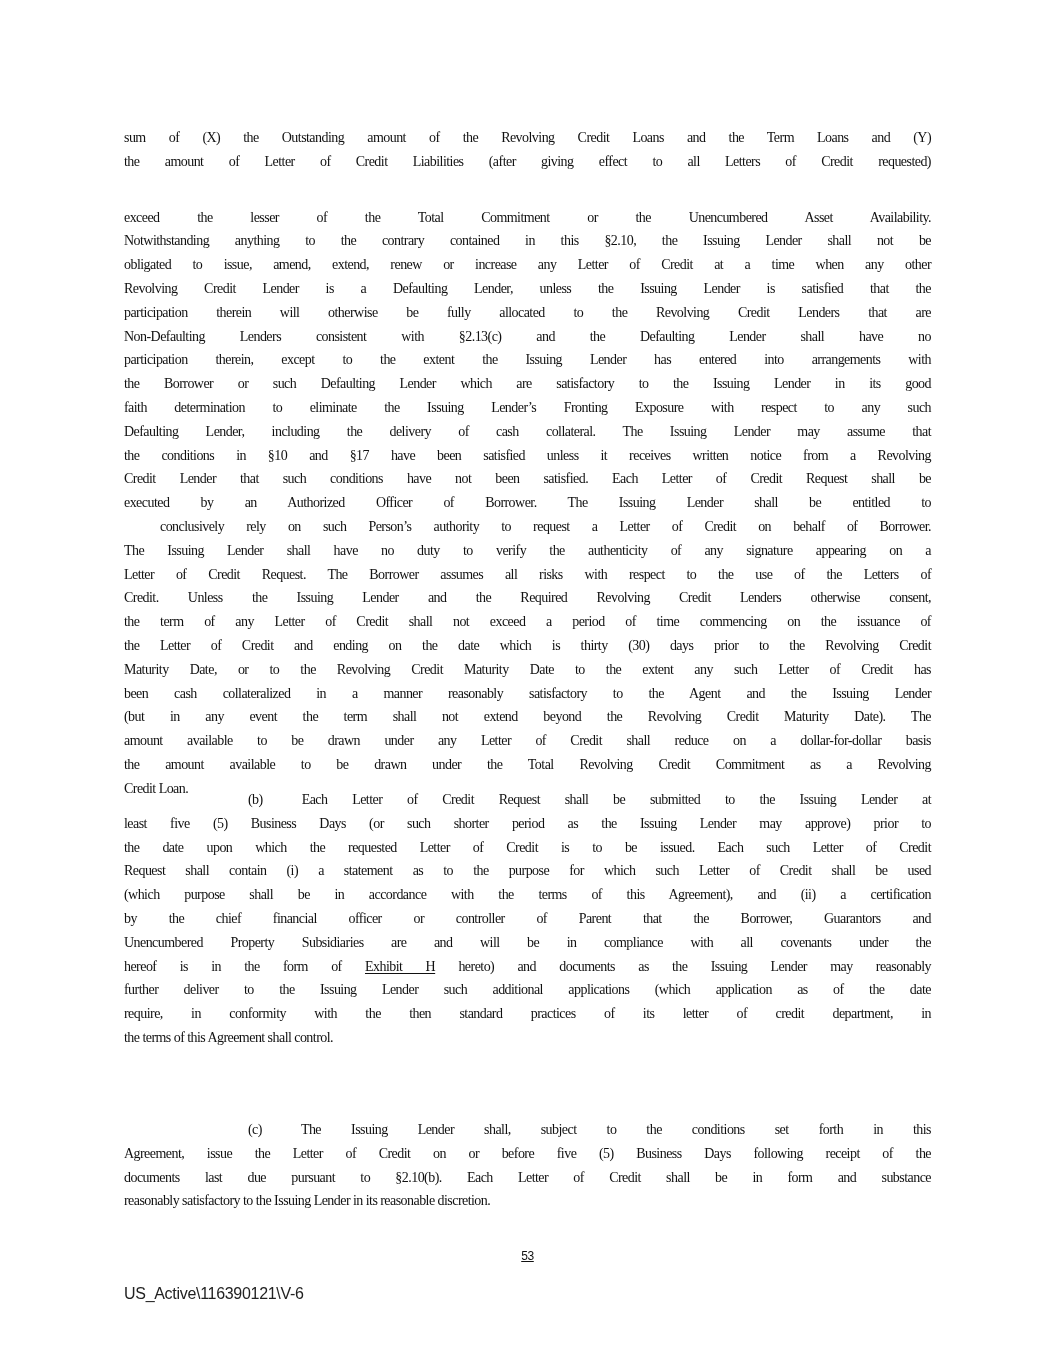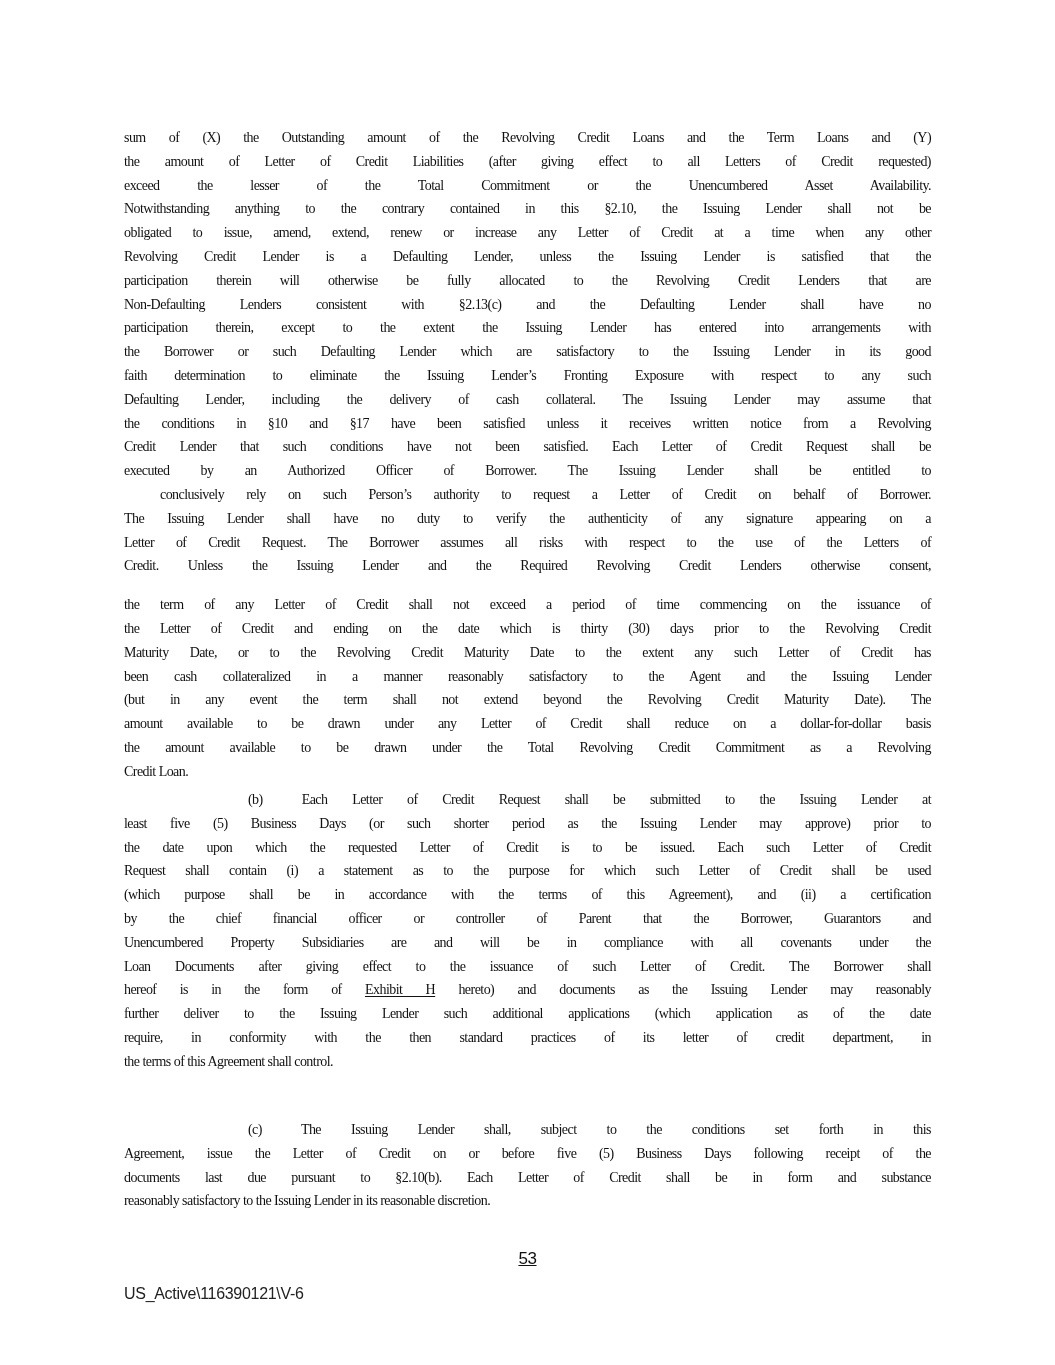--- a/index.html
+++ b/index.html
@@ -20,73 +20,72 @@
   }
   .line.last { text-align-last: left; }
   .indent { display: inline-block; width: 124px; }
   .tab { display: inline-block; width: 39px; }
   .u { text-decoration: underline; text-underline-offset: 2px; }
   #para-a { top: 126px; }
   #para-b { top: 788px; }
   #para-c { top: 1118px; }
   .page-number {
     position: absolute; top: 1249px; left: 0; width: 1055px; text-align: center;
-    font-family: "Liberation Sans", sans-serif; font-size: 17px; color: #111; letter-spacing: -0.4px; text-decoration: underline;
+    font-family: "Liberation Sans", sans-serif; font-size: 12px; color: #111; letter-spacing: -0.4px; text-decoration: underline;
   }
   .doc-id {
     position: absolute; top: 1285px; left: 124px;
     font-family: "Liberation Sans", sans-serif; font-size: 16px; color: #222; letter-spacing: -0.3px;
   }
 </style>
 </head>
 <body>
 
 <div class="page">
 
   <div class="para" id="para-a">
     <div class="line" style="white-space: normal; overflow: visible;">sum of (X) the Outstanding amount of the Revolving Credit Loans and the Term Loans and (Y)</div>
     <div class="line" style="white-space: normal; overflow: visible;">the amount of Letter of Credit Liabilities (after giving effect to all Letters of Credit requested)</div>
-    <div class="line" style="white-space: normal; overflow: visible;">exceed the lesser of the Total Commitment or the Unencumbered Asset Availability.</div>
+    <div class="line" style="white-space: normal; overflow: visible; margin-top: 32px;">exceed the lesser of the Total Commitment or the Unencumbered Asset Availability.</div>
     <div class="line" style="white-space: normal; overflow: visible;">Notwithstanding anything to the contrary contained in this §2.10, the Issuing Lender shall not be</div>
     <div class="line" style="white-space: normal; overflow: visible;">obligated to issue, amend, extend, renew or increase any Letter of Credit at a time when any other</div>
     <div class="line" style="white-space: normal; overflow: visible;">Revolving Credit Lender is a Defaulting Lender, unless the Issuing Lender is satisfied that the</div>
     <div class="line" style="white-space: normal; overflow: visible;">participation therein will otherwise be fully allocated to the Revolving Credit Lenders that are</div>
     <div class="line" style="white-space: normal; overflow: visible;">Non-Defaulting Lenders consistent with §2.13(c) and the Defaulting Lender shall have no</div>
     <div class="line" style="white-space: normal; overflow: visible;">participation therein, except to the extent the Issuing Lender has entered into arrangements with</div>
     <div class="line" style="white-space: normal; overflow: visible;">the Borrower or such Defaulting Lender which are satisfactory to the Issuing Lender in its good</div>
     <div class="line" style="white-space: normal; overflow: visible;">faith determination to eliminate the Issuing Lender’s Fronting Exposure with respect to any such</div>
     <div class="line" style="white-space: normal; overflow: visible;">Defaulting Lender, including the delivery of cash collateral.  The Issuing Lender may assume that</div>
     <div class="line" style="white-space: normal; overflow: visible;">the conditions in §10 and §17 have been satisfied unless it receives written notice from a Revolving</div>
     <div class="line" style="white-space: normal; overflow: visible;">Credit Lender that such conditions have not been satisfied.  Each Letter of Credit Request shall be</div>
     <div class="line" style="white-space: normal; overflow: visible;">executed by an Authorized Officer of Borrower.  The Issuing Lender shall be entitled to</div>
     <div class="line" style="white-space: normal; overflow: visible; margin-left: 36px;">conclusively rely on such Person’s authority to request a Letter of Credit on behalf of Borrower.</div>
     <div class="line" style="white-space: normal; overflow: visible;">The Issuing Lender shall have no duty to verify the authenticity of any signature appearing on a</div>
     <div class="line" style="white-space: normal; overflow: visible;">Letter of Credit Request.  The Borrower assumes all risks with respect to the use of the Letters of</div>
     <div class="line" style="white-space: normal; overflow: visible;">Credit.  Unless the Issuing Lender and the Required Revolving Credit Lenders otherwise consent,</div>
-    <div class="line" style="white-space: normal; overflow: visible; margin-top: 15px;">the term of any Letter of Credit shall not exceed a period of time commencing on the issuance of</div>
+    <div class="line" style="white-space: normal; overflow: visible;">the term of any Letter of Credit shall not exceed a period of time commencing on the issuance of</div>
     <div class="line" style="white-space: normal; overflow: visible;">the Letter of Credit and ending on the date which is thirty (30) days prior to the Revolving Credit</div>
     <div class="line" style="white-space: normal; overflow: visible;">Maturity Date, or to the Revolving Credit Maturity Date to the extent any such Letter of Credit has</div>
     <div class="line" style="white-space: normal; overflow: visible;">been cash collateralized in a manner reasonably satisfactory to the Agent and the Issuing Lender</div>
     <div class="line" style="white-space: normal; overflow: visible;">(but in any event the term shall not extend beyond the Revolving Credit Maturity Date).  The</div>
     <div class="line" style="white-space: normal; overflow: visible;">amount available to be drawn under any Letter of Credit shall reduce on a dollar-for-dollar basis</div>
     <div class="line" style="white-space: normal; overflow: visible;">the amount available to be drawn under the Total Revolving Credit Commitment as a Revolving</div>
     <div class="line last" style="white-space: nowrap; overflow: hidden;">Credit Loan.</div>
   </div>
 
   <div class="para" id="para-b">
     <div class="line" style="white-space: normal; overflow: visible;">
       <span class="indent"></span><span>(b)</span><span class="tab"></span><span>Each Letter of Credit Request shall be submitted to the Issuing Lender at</span>
     </div>
     <div class="line" style="white-space: normal; overflow: visible;">least five (5) Business Days (or such shorter period as the Issuing Lender may approve) prior to</div>
     <div class="line" style="white-space: normal; overflow: visible;">the date upon which the requested Letter of Credit is to be issued.  Each such Letter of Credit</div>
     <div class="line" style="white-space: normal; overflow: visible;">Request shall contain (i) a statement as to the purpose for which such Letter of Credit shall be used</div>
     <div class="line" style="white-space: normal; overflow: visible;">(which purpose shall be in accordance with the terms of this Agreement), and (ii) a certification</div>
     <div class="line" style="white-space: normal; overflow: visible;">by the chief financial officer or controller of Parent that the Borrower, Guarantors and</div>
     <div class="line" style="white-space: normal; overflow: visible;">Unencumbered Property Subsidiaries are and will be in compliance with all covenants under the</div>
-    <div class="line" style="white-space: normal; overflow: visible;">Loan Documents after giving effect to the issuance of such Letter of Credit.  The Borrower shall</div>
     <div class="line" style="white-space: normal; overflow: visible;">
       <span>hereof is in the form of </span><span class="u">Exhibit H</span><span> hereto) and documents as the Issuing Lender may reasonably</span>
     </div>
     <div class="line" style="white-space: normal; overflow: visible;">further deliver to the Issuing Lender such additional applications (which application as of the date</div>
     <div class="line" style="white-space: normal; overflow: visible;">require, in conformity with the then standard practices of its letter of credit department, in</div>
     <div class="line last" style="white-space: nowrap; overflow: hidden;">the terms of this Agreement shall control.</div>
   </div>
 
   <div class="para" id="para-c">
     <div class="line" style="white-space: normal; overflow: visible;">

